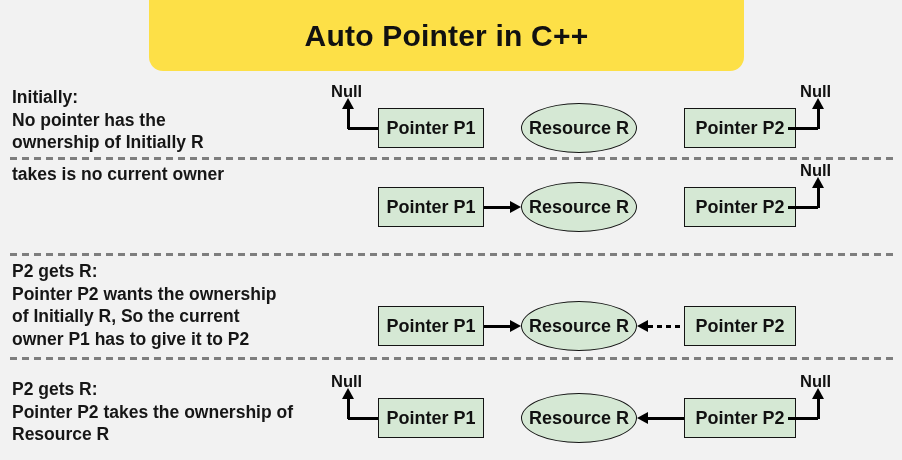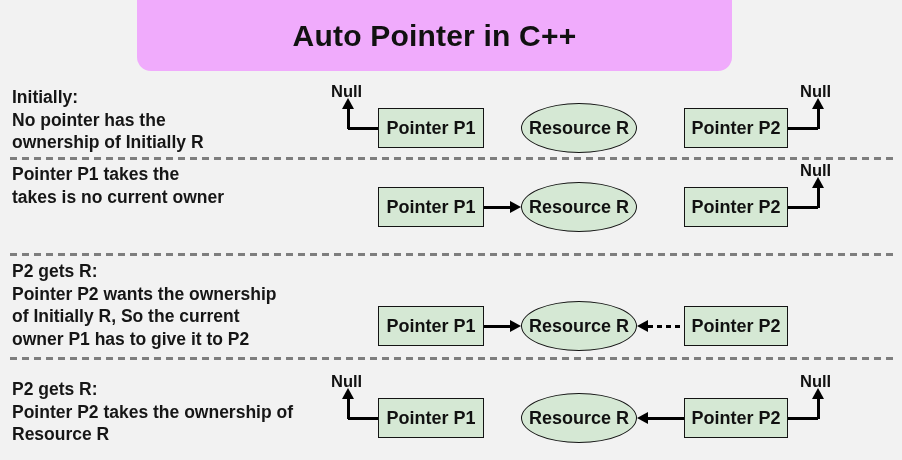--- a/index.html
+++ b/index.html
@@ -8,22 +8,22 @@
     background:#ffffff;
   }
   #canvas{
     position:relative;
     width:902px;height:460px;
     background:#f2f2f2;
     overflow:hidden;
     color:#151515;
   }
   .title-card{
-    position:absolute;left:137px;top:0;width:595px;height:71px;
-    background:#f0abfc;border-radius:0 0 14px 14px;
+    position:absolute;left:149px;top:0;width:595px;height:71px;
+    background:#fde047;border-radius:0 0 14px 14px;
     display:flex;align-items:center;justify-content:center;
   }
   .title-text{
     font-size:30px;font-weight:bold;color:#111111;letter-spacing:0.2px;
   }
   .separator{
     position:absolute;left:10px;width:884px;height:2.5px;
     background:repeating-linear-gradient(90deg,#7e7e7e 0 7px,transparent 7px 12px);
   }
   .caption{
@@ -31,21 +31,21 @@
     font-size:17.5px;font-weight:bold;line-height:22.5px;color:#161616;
     white-space:nowrap;
   }
   .node-box{
     position:absolute;width:106px;height:40px;
     background:#d5e8d4;border:1.8px solid #141414;
     box-sizing:border-box;
     display:flex;align-items:center;justify-content:center;
     font-size:18px;font-weight:bold;color:#111111;
   }
-  .node-box.p2{width:104px;}
+  .node-box.p2{width:112px;}
   .node-ellipse{
     position:absolute;width:116px;height:50px;
     background:#d5e8d4;border:1.8px solid #141414;
     box-sizing:border-box;border-radius:50%;
     display:flex;align-items:center;justify-content:center;
     font-size:18px;font-weight:bold;color:#111111;
   }
   .null-label{
     position:absolute;font-size:16.5px;font-weight:bold;color:#111111;
   }
@@ -98,21 +98,20 @@
   <div class="node-box" style="left:378px;top:108px">Pointer P1</div>
   <div class="node-ellipse" style="left:521px;top:103px">Resource R</div>
   <div class="node-box p2" style="left:684px;top:108px">Pointer P2</div>
 
   <div class="hline" style="left:788px;top:127px;width:30px"></div>
   <div class="vline" style="left:817px;top:108px;height:21px"></div>
   <div class="arrow-up" style="left:812px;top:98px"></div>
   <div class="null-label" style="left:800px;top:82px">Null</div>
 
   <div class="caption" style="top:163px">
-    <div>Pointer P1 takes the</div>
     <div>takes is no current owner</div>
   </div>
 
   <div class="node-box" style="left:378px;top:187px">Pointer P1</div>
   <div class="hline" style="left:484px;top:206px;width:28px"></div>
   <div class="arrow-right" style="left:510px;top:201px"></div>
   <div class="node-ellipse" style="left:521px;top:182px">Resource R</div>
   <div class="node-box p2" style="left:684px;top:187px">Pointer P2</div>
 
   <div class="hline" style="left:788px;top:206px;width:30px"></div>

